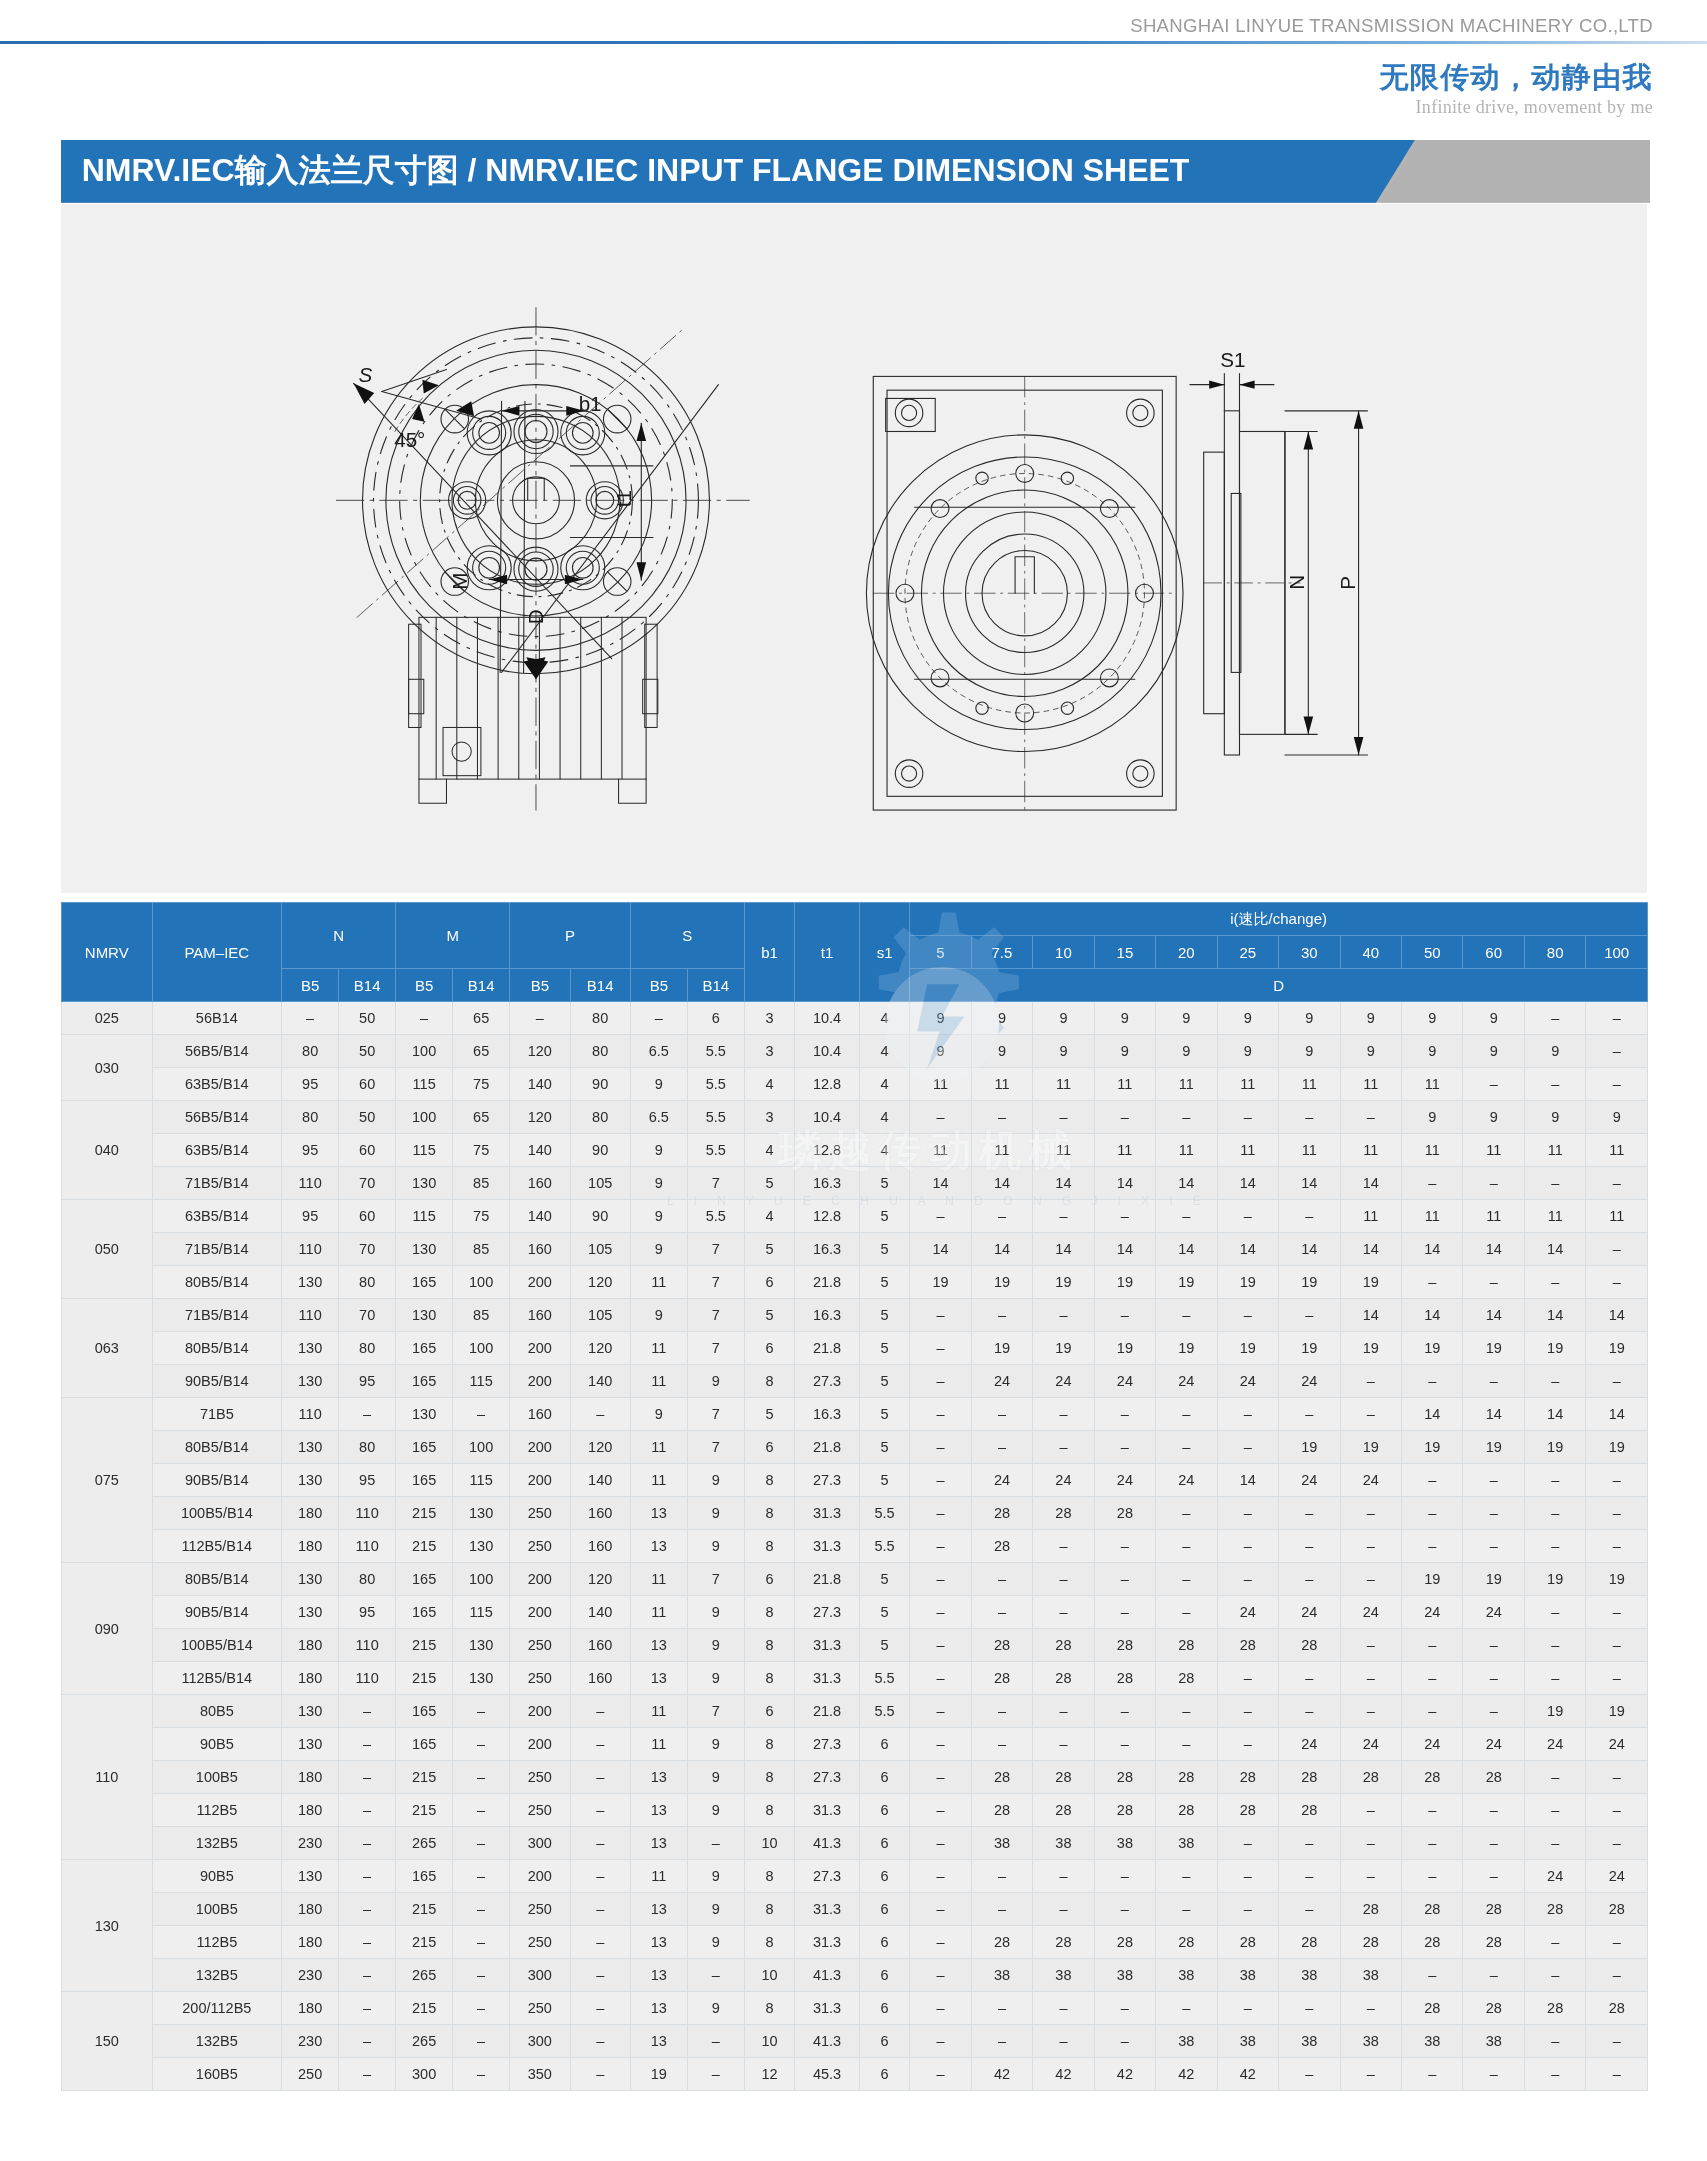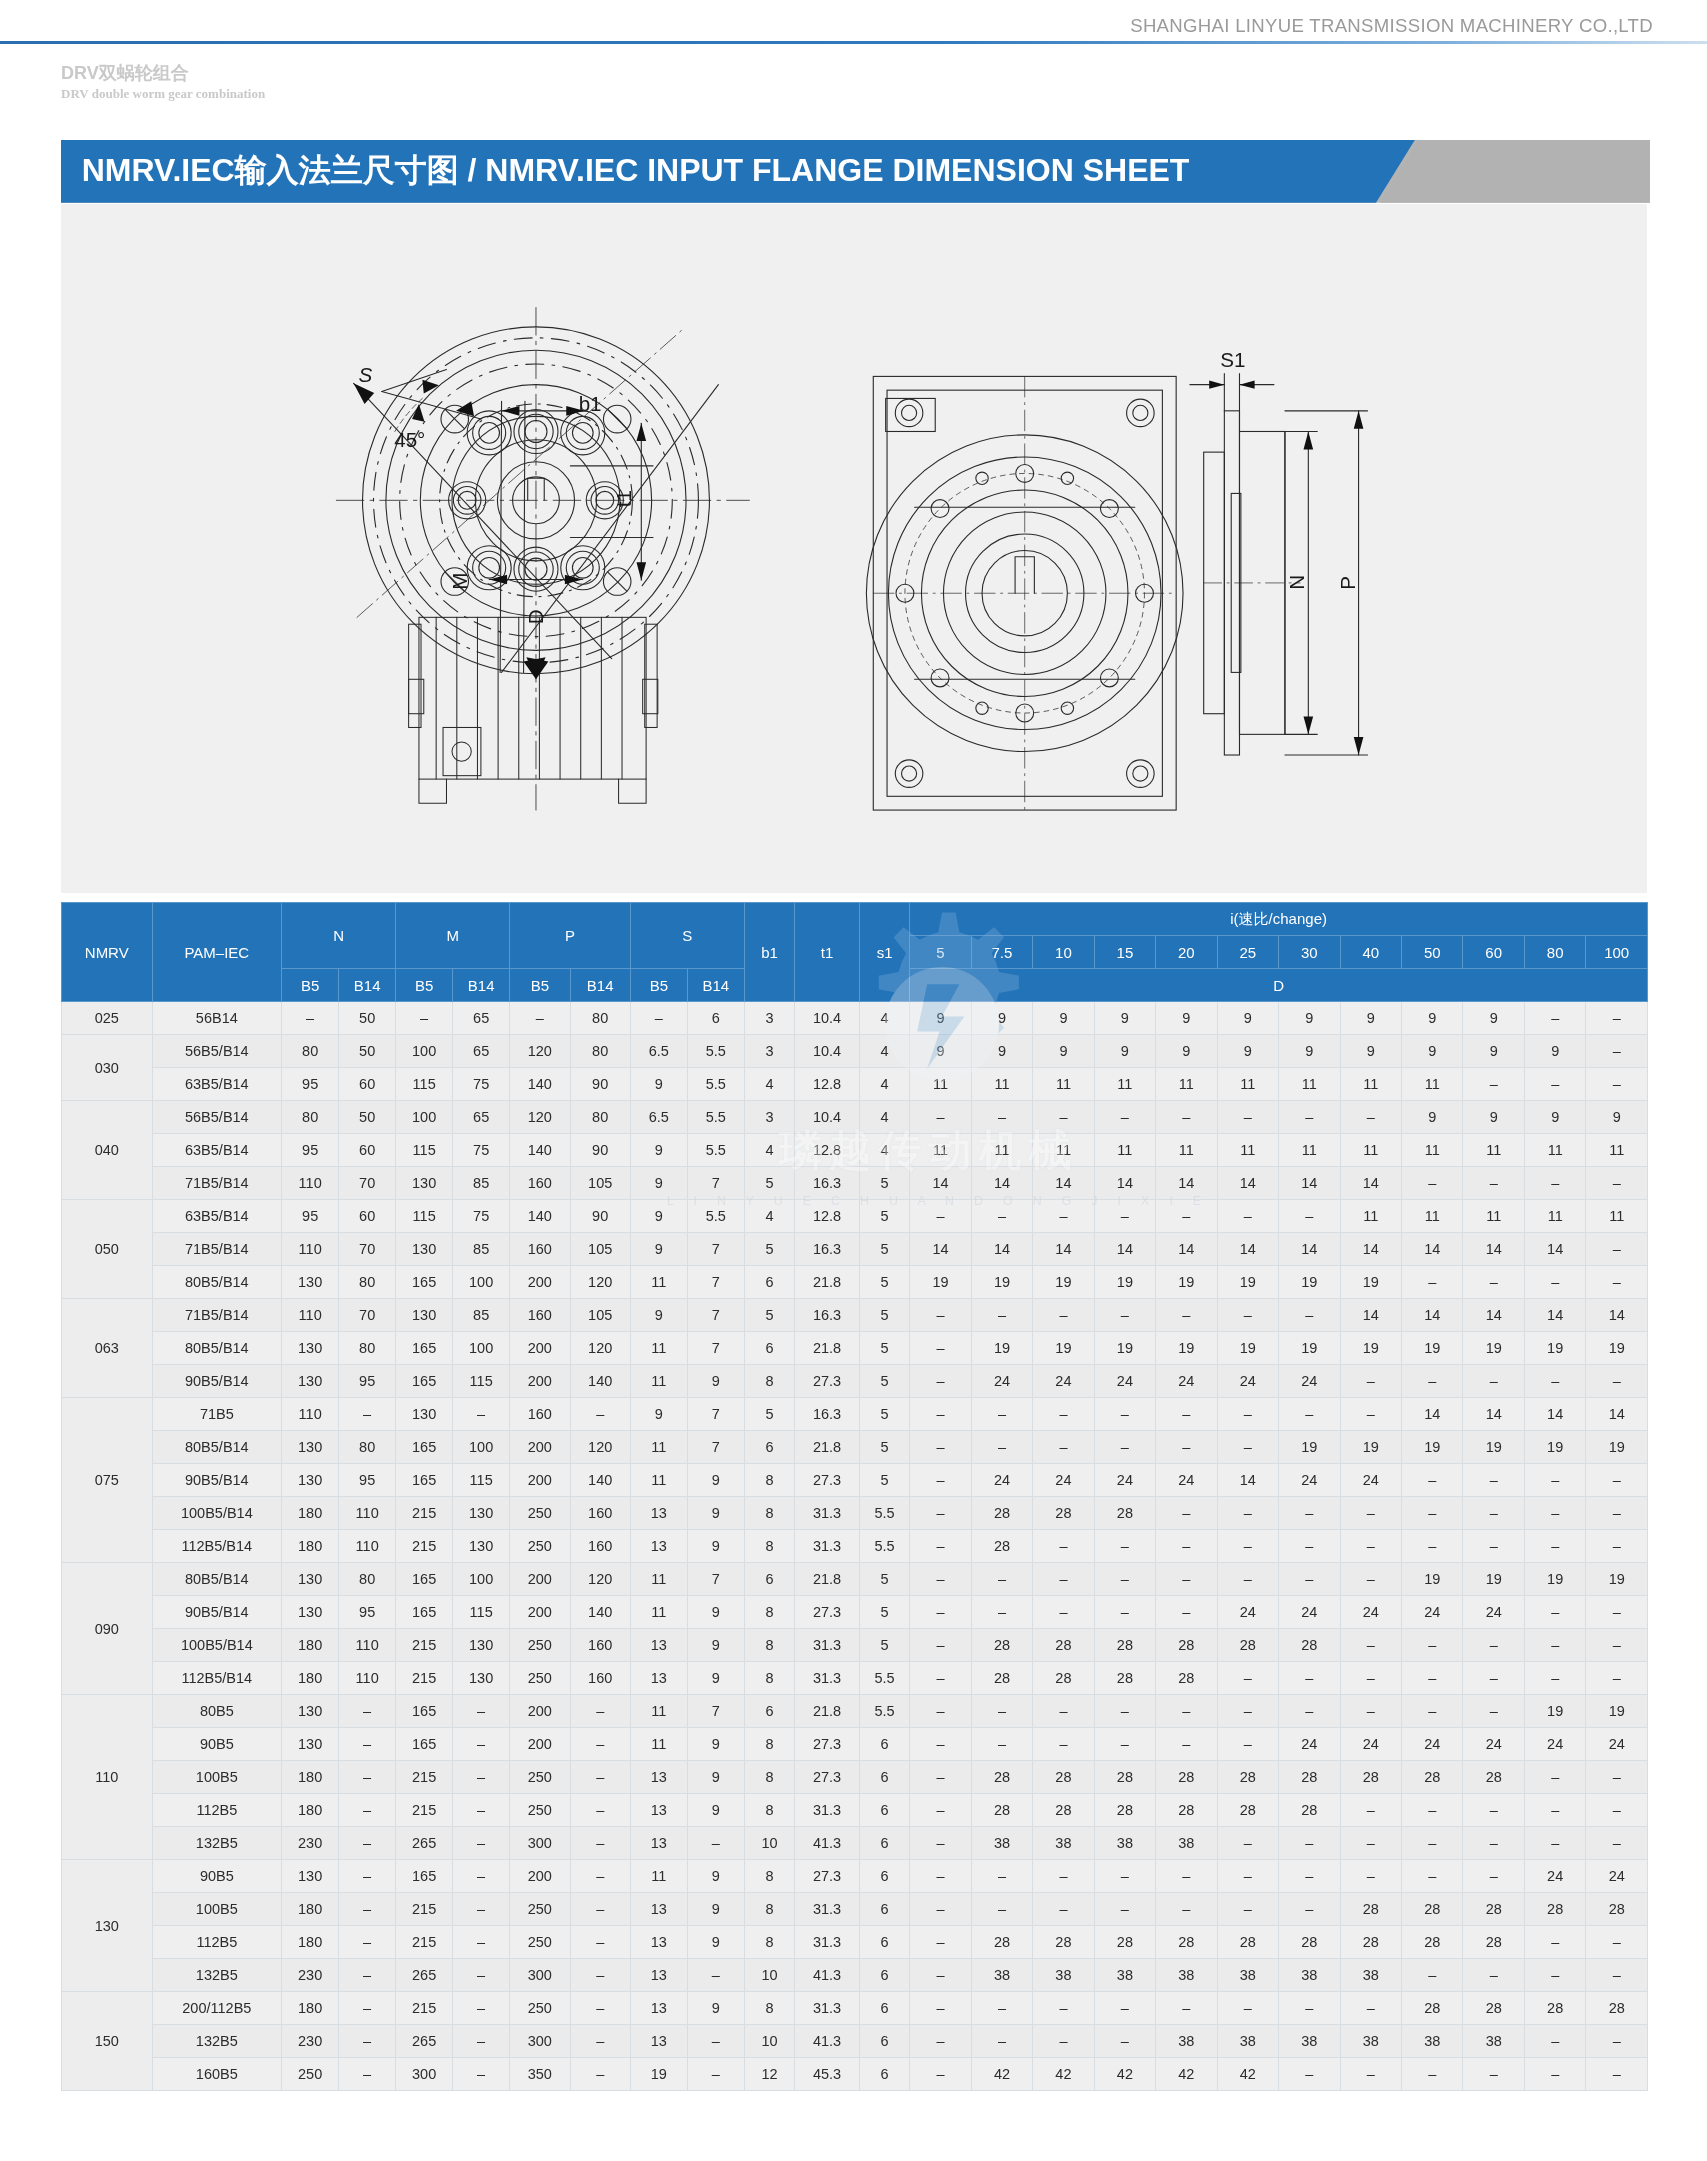--- a/index.html
+++ b/index.html
@@ -202,23 +202,23 @@
 </style>
 </head>
 <body>
 
 <div class="topbar">
   <div class="company-name">SHANGHAI LINYUE TRANSMISSION MACHINERY CO.,LTD</div>
 </div>
 <div class="rule"></div>
 
 <div class="subhead">
-  <div class="col c1">
-    <div class="sh-cn">DRV双蜗轮组合</div>
-    <div class="sh-en">DRV double worm gear combination</div>
+  <div class="col c3">
+    <div class="slogan-cn">无限传动，动静由我</div>
+    <div class="slogan-en">Infinite drive, movement by me</div>
   </div>
 </div>
 
 <div class="banner-wrap">
   <div class="banner-grey"></div>
   <div class="banner-grey-tail"></div>
   <div class="banner-blue">
     <div class="banner-title">NMRV.IEC输入法兰尺寸图 / NMRV.IEC INPUT FLANGE DIMENSION SHEET</div>
   </div>
 </div>

